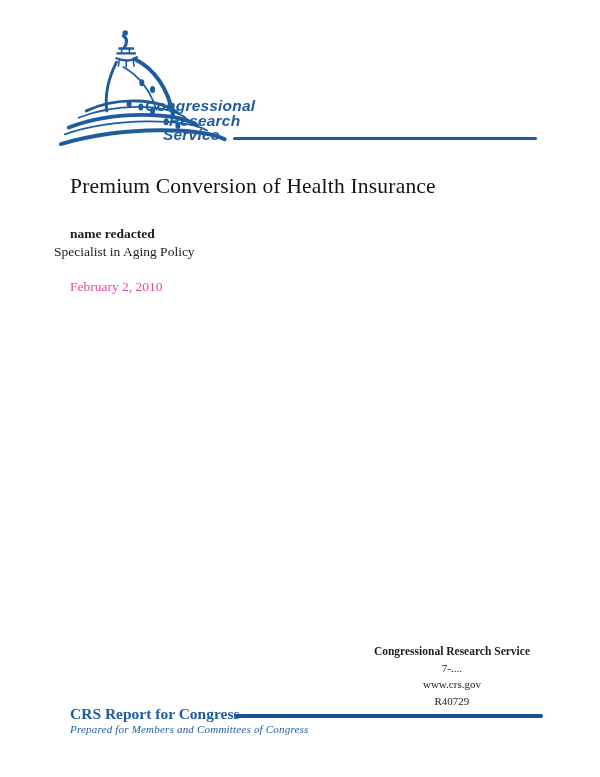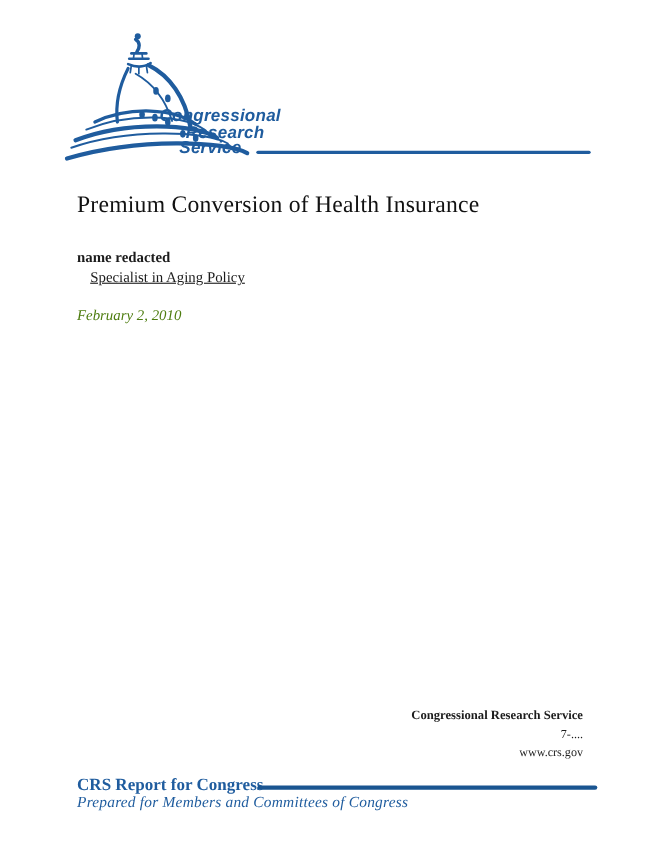--- a/index.html
+++ b/index.html
@@ -52,38 +52,36 @@
   }
   .author-name {
     position: absolute;
     left: 70px; top: 226px;
     font-size: 13.5px;
     font-weight: bold;
     color: #1c1c1c;
   }
   .author-title {
     position: absolute;
-    left: 82px; top: 244px;
+    left: 54px; top: 244px;
     font-size: 13.5px;
     color: #1c1c1c;
-    text-decoration: underline;
   }
   .doc-date {
     position: absolute;
     left: 70px; top: 279px;
     font-size: 13.5px;
-    color: #4d7c0f;
-    font-style: italic;
+    color: #ec4899;
   }
 
   
   .footer-right {
     position: absolute;
     right: 70px; top: 643px;
-    text-align: right;
+    text-align: center;
     font-size: 11px;
     color: #1c1c1c;
     line-height: 16.5px;
   }
   .footer-right .org { font-weight: bold; font-size: 11.5px; }
 
   
   .footer-banner {
     position: absolute;
     left: 70px; top: 705px;
@@ -95,21 +93,21 @@
   .footer-rule {
     position: absolute;
     left: 234px; top: 714px;
     width: 309px; height: 3.5px;
     background: #1a5591;
     border-radius: 2px;
   }
   .footer-tagline {
     position: absolute;
     left: 70px; top: 723px;
-    font-size: 14px;
+    font-size: 11px;
     font-style: italic;
     color: #1f5c9e;
     letter-spacing: 0.2px;
   }
 </style>
 </head>
 <body>
 
 <div class="page">
 
@@ -156,19 +154,20 @@
 
   <h1 class="doc-title">Premium Conversion of Health Insurance</h1>
   <div class="author-name">name redacted</div>
   <div class="author-title">Specialist in Aging Policy</div>
   <div class="doc-date">February 2, 2010</div>
 
   <div class="footer-right">
     <div class="org">Congressional Research Service</div>
     <div>7-....</div>
     <div>www.crs.gov</div>
+    <div>R40729</div>
   </div>
 
   <div class="footer-banner">CRS Report for Congress</div>
   <div class="footer-rule"></div>
   <div class="footer-tagline">Prepared for Members and Committees of Congress</div>
 
 </div>
 
 </body></html>

